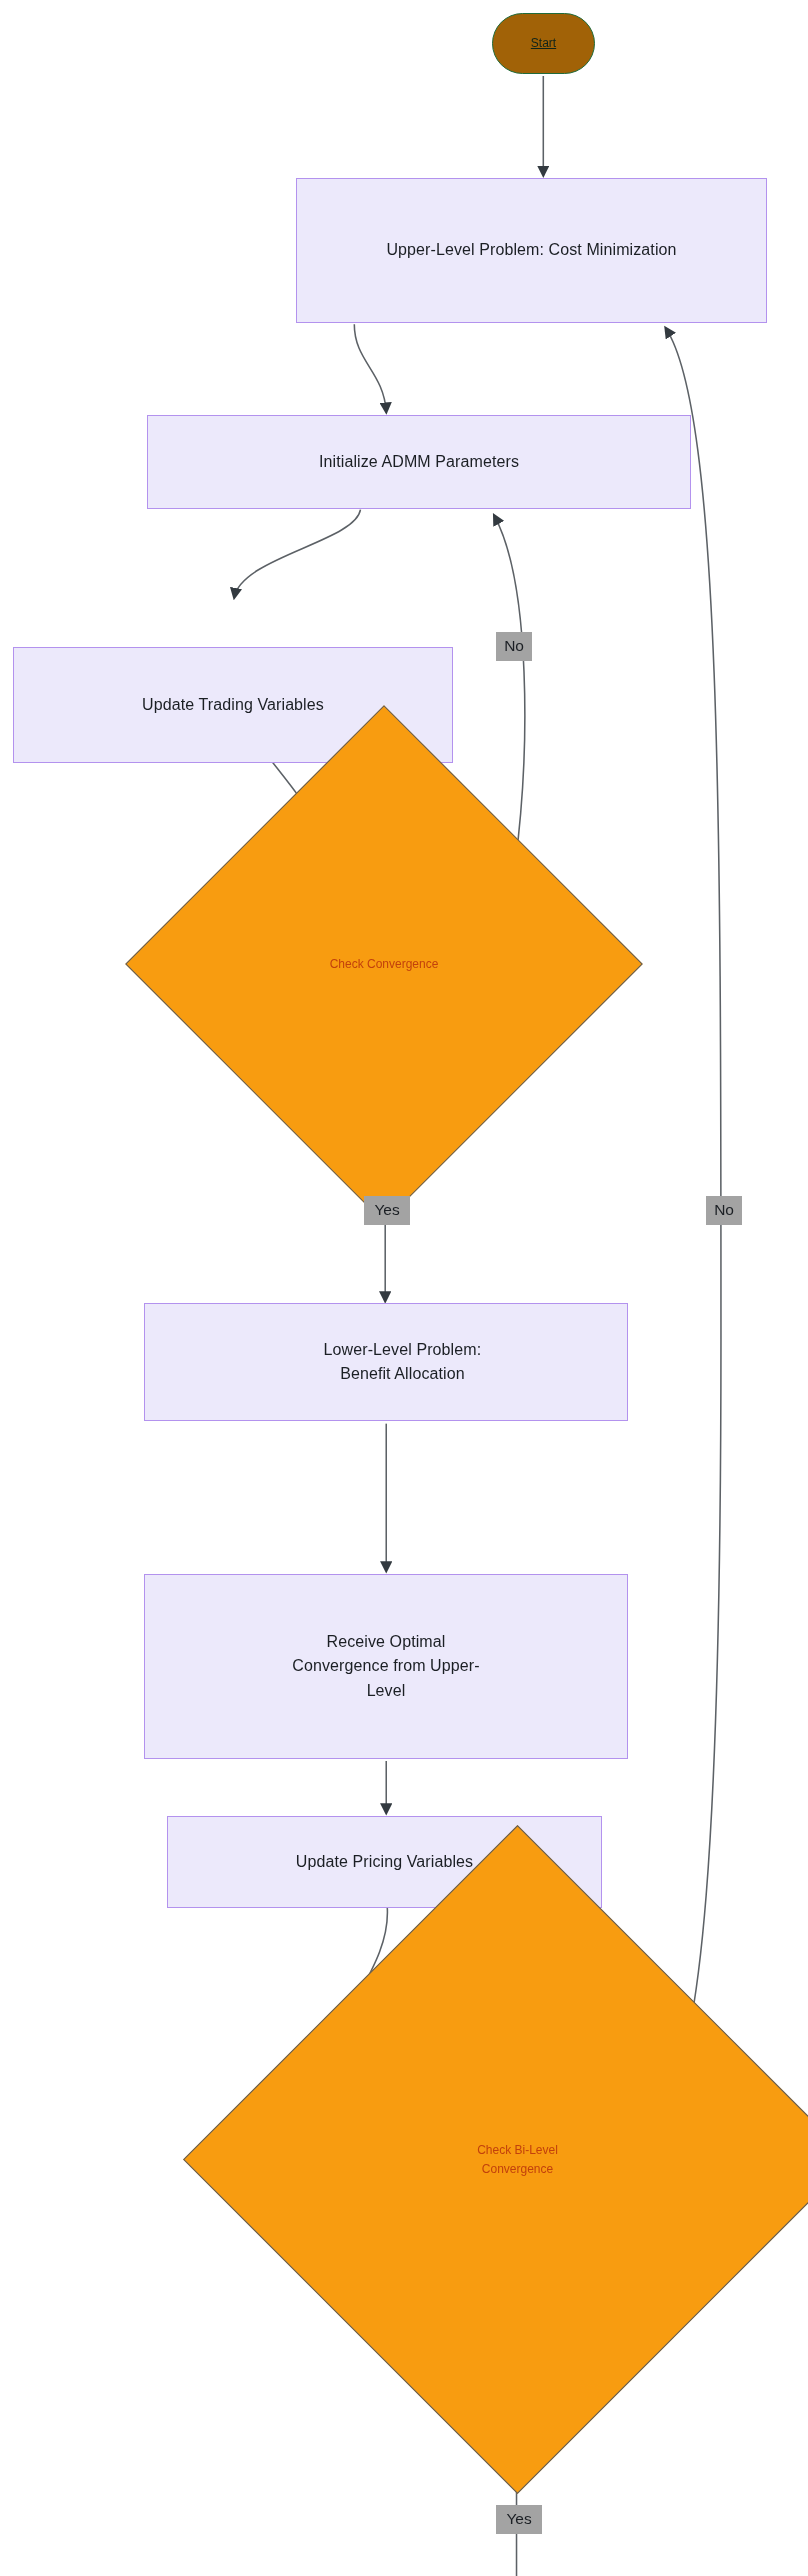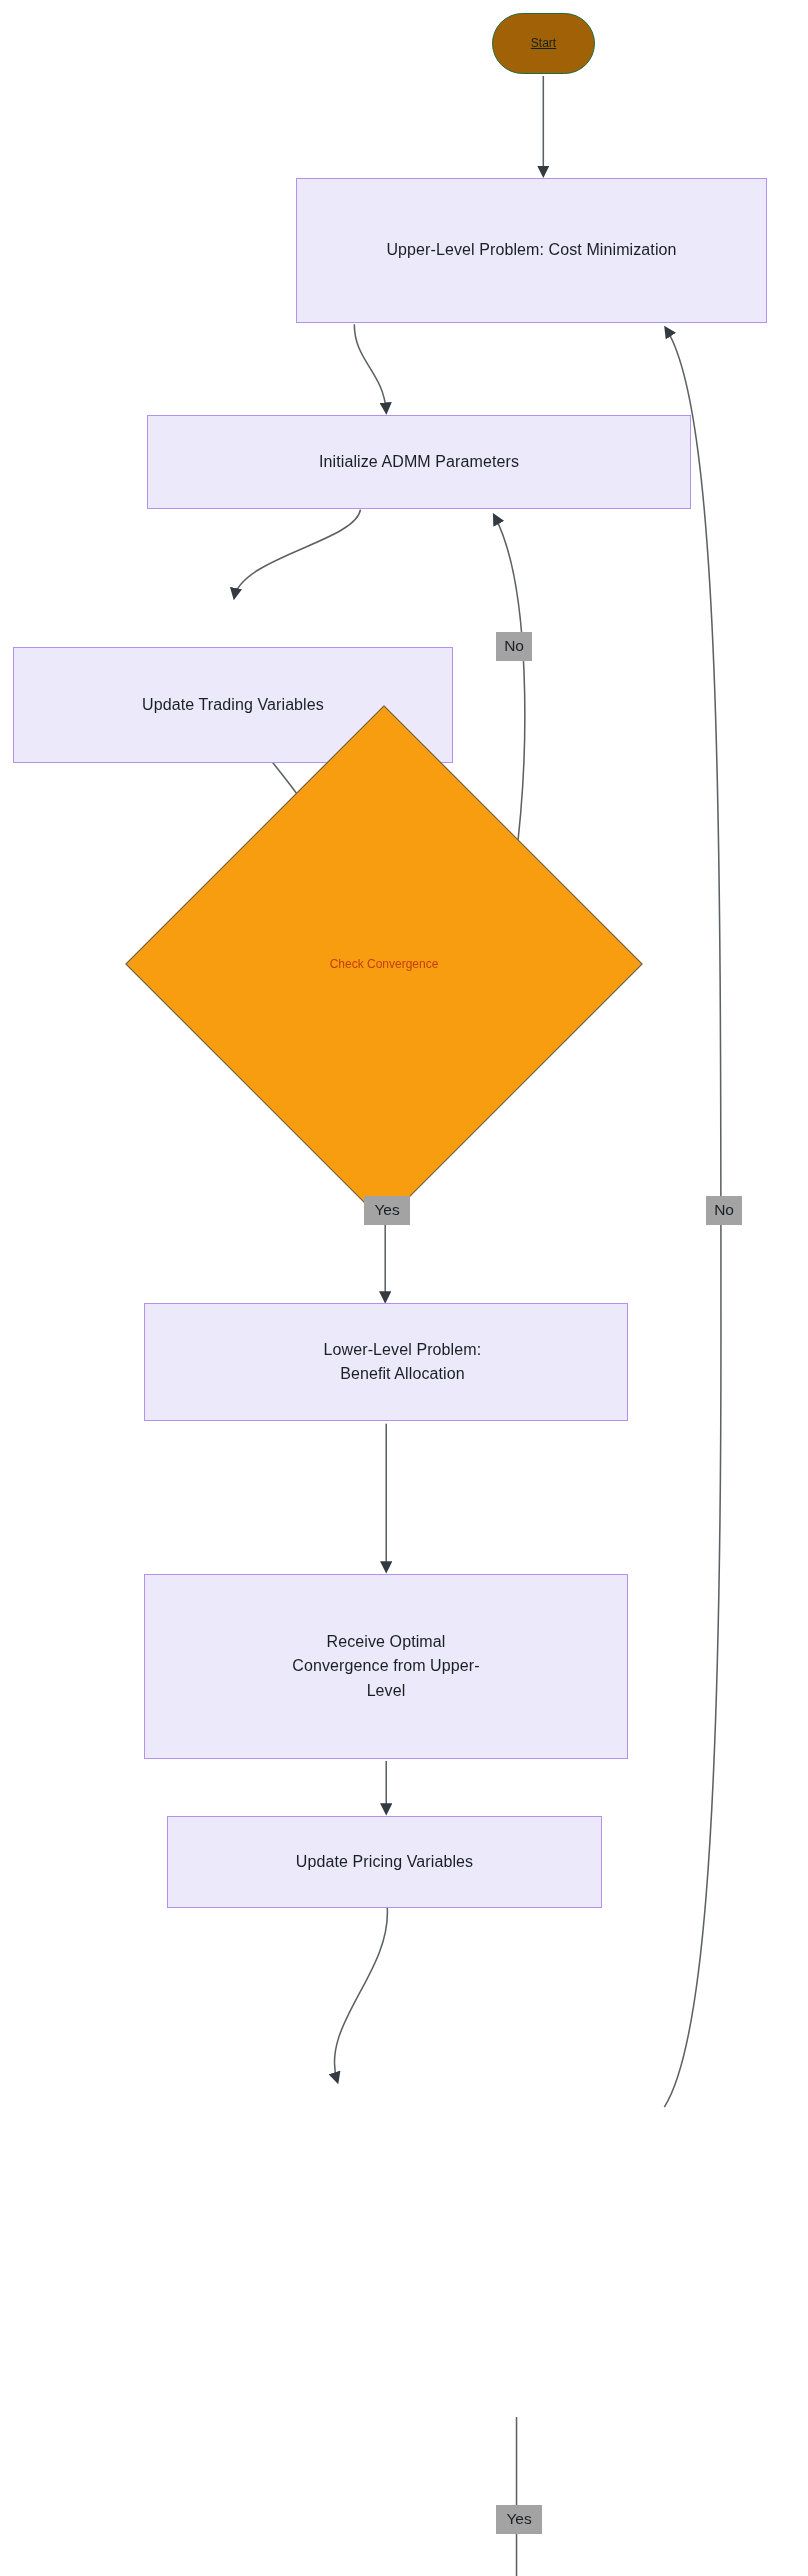--- a/index.html
+++ b/index.html
@@ -170,19 +170,24 @@
   <div class="node node-process" style="left:144px; top:1574px; width:484px; height:185px;">
     <span class="multiline">Receive Optimal
 Convergence from Upper-
 Level</span>
   </div>
 
   <div class="node node-process" style="left:167px; top:1816px; width:435px; height:92px;">
     <span>Update Pricing Variables</span>
   </div>
 
+  <div class="node node-decision" style="left:281px; top:1923px; width:473px; height:473px;">
+    <div class="diamond-shape"></div>
+    <span class="diamond-label multiline">Check Bi-Level
+Convergence</span>
+  </div>
 
   <div class="edge-label" style="left:496px; top:2505px; width:42px;">
     <span>Yes</span>
   </div>
 
 </div>
 
 
 </body></html>

